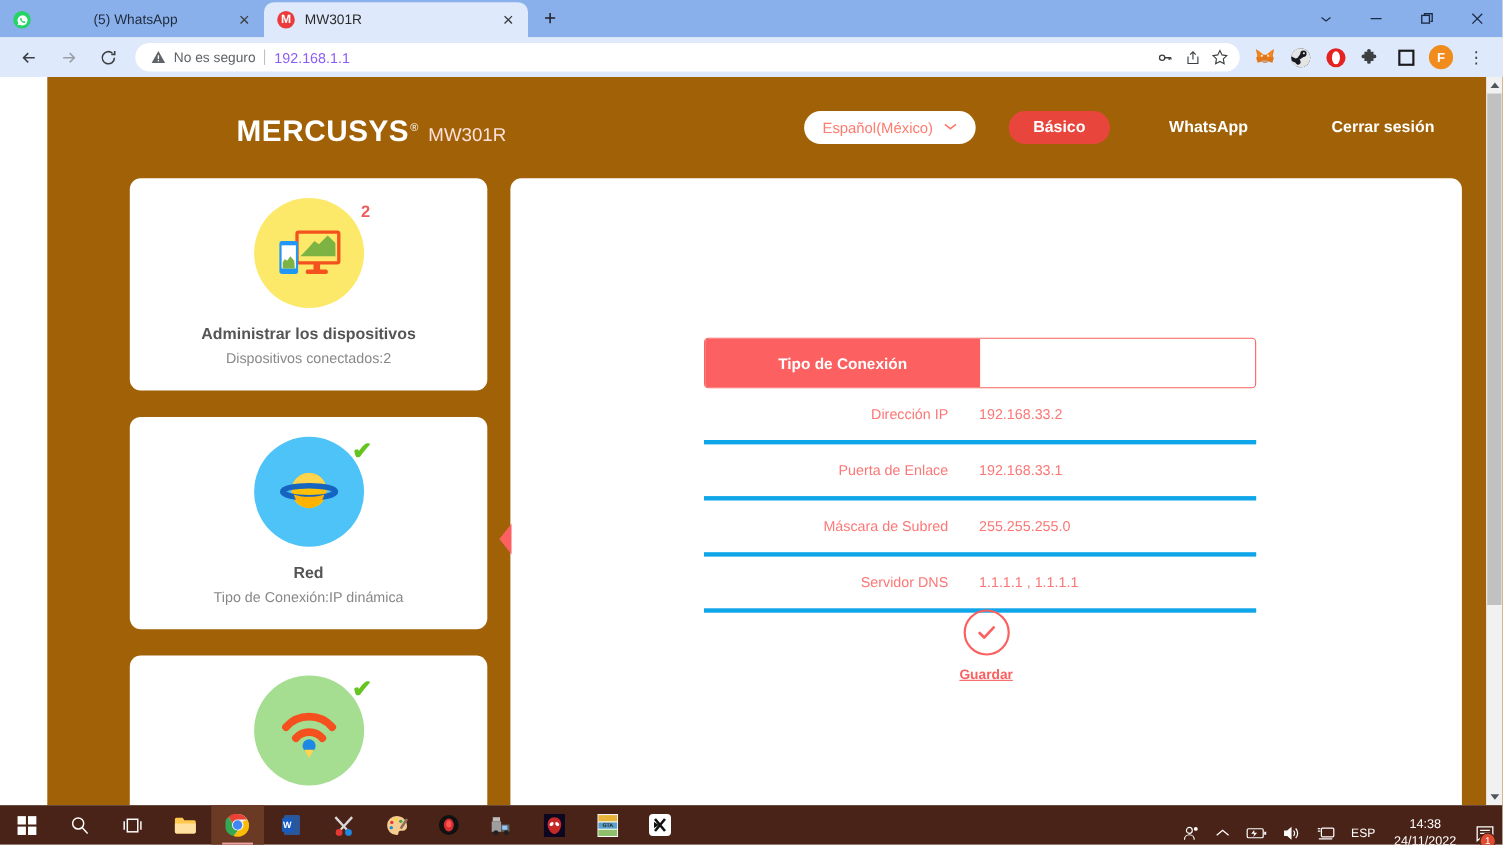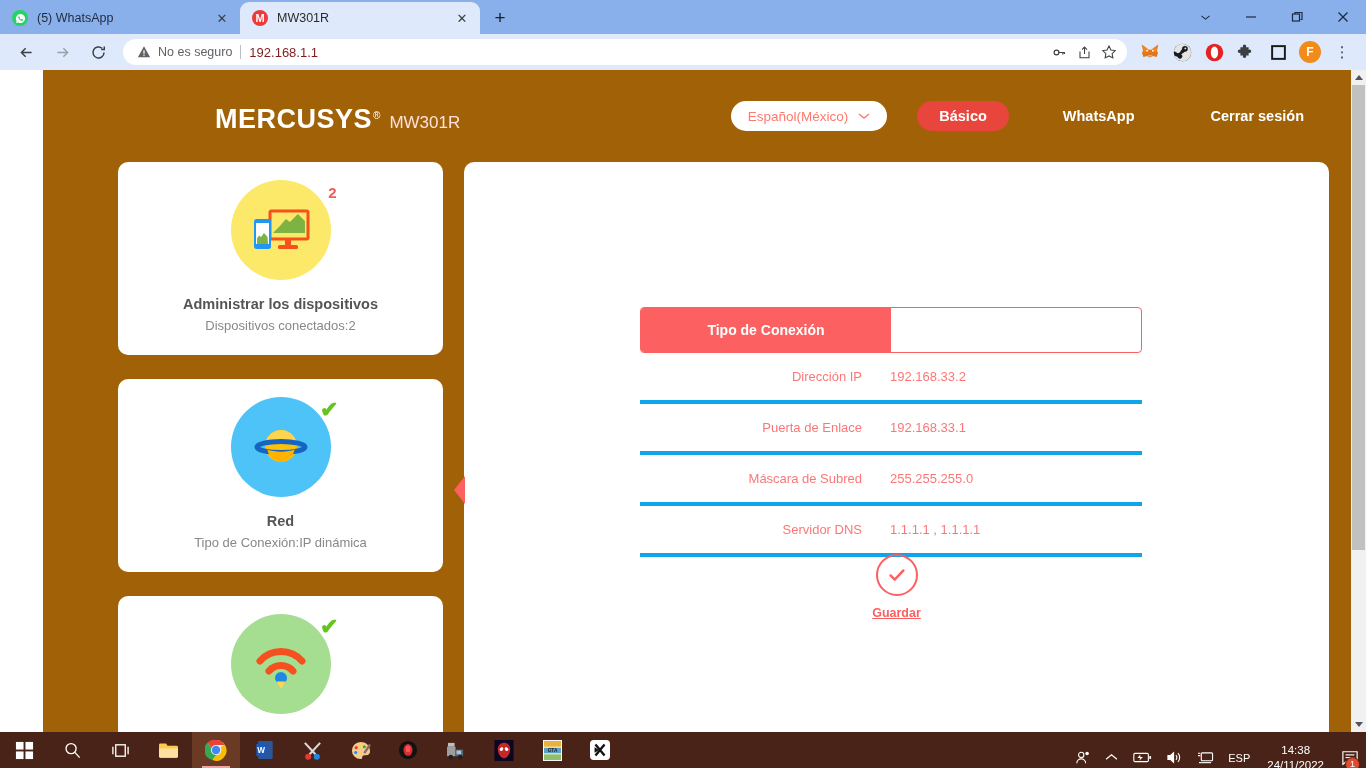--- a/index.html
+++ b/index.html
@@ -18,21 +18,21 @@
     display: flex; align-items: flex-end;
   }
   .tab {
     height: 32px; width: 240px;
     display: flex; align-items: center;
     padding: 0 8px 0 12px;
     border-radius: 9px 9px 0 0;
     position: relative;
     font-size: 12.5px; color: #2b2b2b;
   }
-  .tab.inactive { background: transparent; color: #1f2b3d; }
+  .tab.inactive { background: transparent; color: #1f2b3d; gap: 48px; }
   .tab.active { background: #dee9fb; }
   .tab .favicon {
     width: 16px; height: 16px; border-radius: 50%;
     flex: 0 0 16px; margin-right: 9px;
     display: flex; align-items: center; justify-content: center;
     font-size: 11px; font-weight: bold; color: #fff;
   }
   .fav-whatsapp { background: #25d366; }
   .fav-mercusys { background: #ec3b3b; }
   .tab .tab-title {
@@ -77,21 +77,21 @@
     display: flex; align-items: center; padding: 0 6px 0 14px;
     font-size: 12.5px; color: #202124;
   }
   .omnibox .warn-ico {
     width: 14px; height: 14px; margin-right: 7px; flex: 0 0 14px;
   }
   .omnibox .notsecure { color: #5f6368; font-size: 12.5px; }
   .omnibox .divider {
     width: 1px; height: 14px; background: #bdc1c6; margin: 0 8px;
   }
-  .omnibox .url { color: #7f1d1d; font-size: 13px; flex: 1 1 auto; }
+  .omnibox .url { color: #8b5cf6; font-size: 13px; flex: 1 1 auto; }
   .omnibox .oi {
     width: 24px; height: 24px; display: flex; align-items: center;
     justify-content: center; color: #5f6368; font-size: 14px;
     margin-left: 1px;
   }
   .extbar { display: flex; align-items: center; }
   .extbar .ext {
     width: 26px; height: 26px; margin: 0 3px;
     display: flex; align-items: center; justify-content: center;
   }

